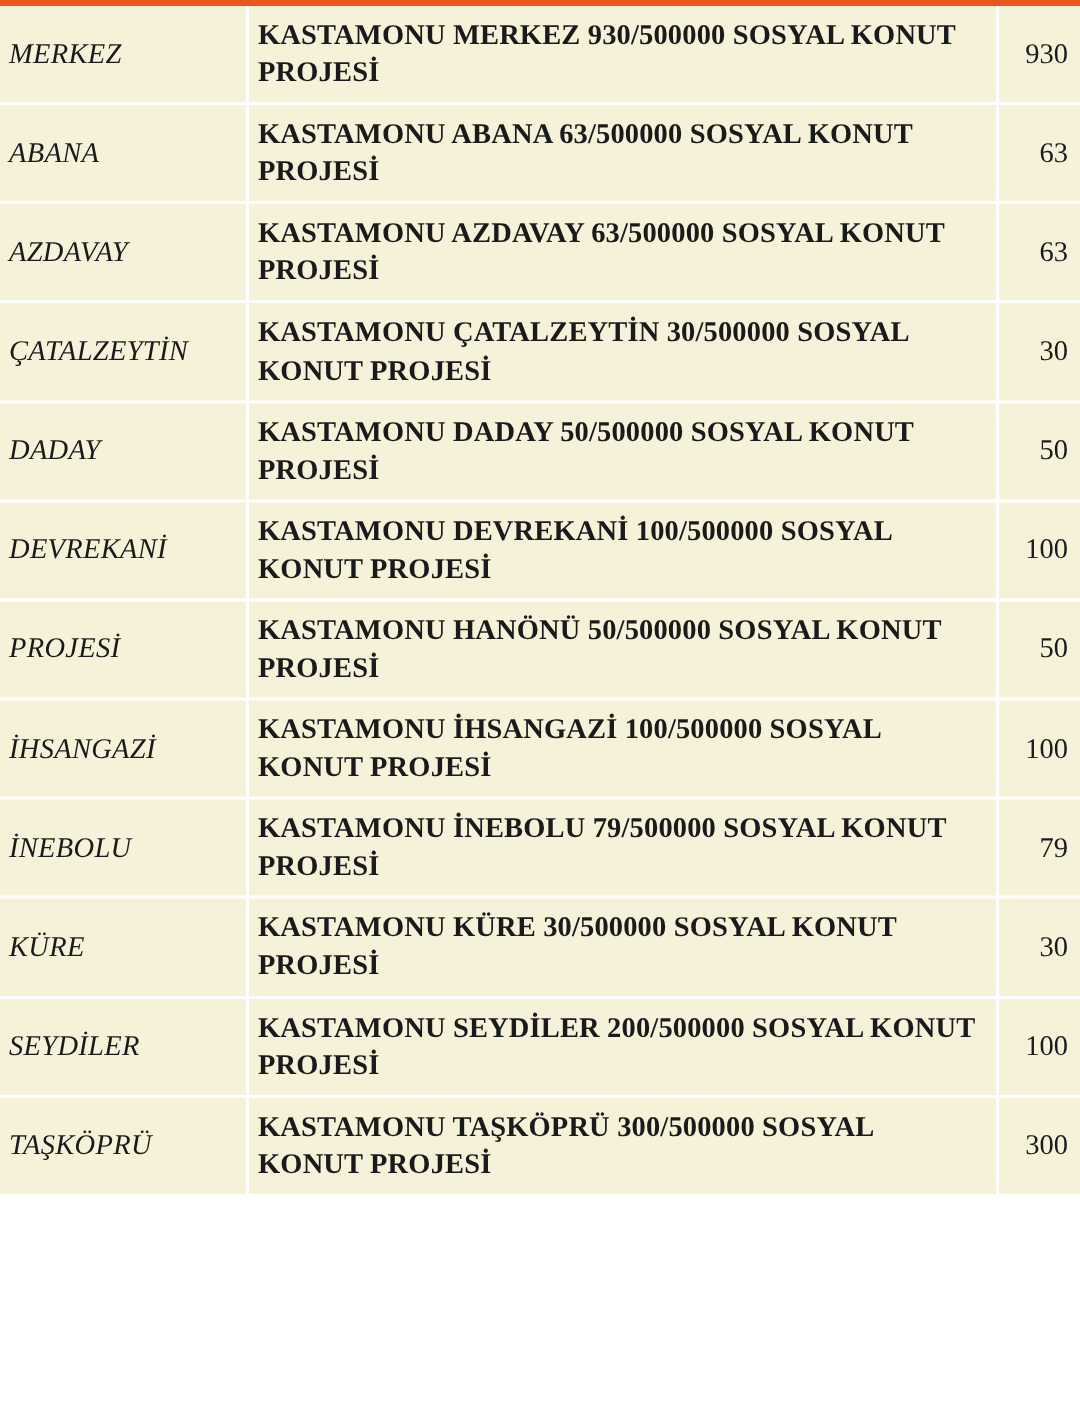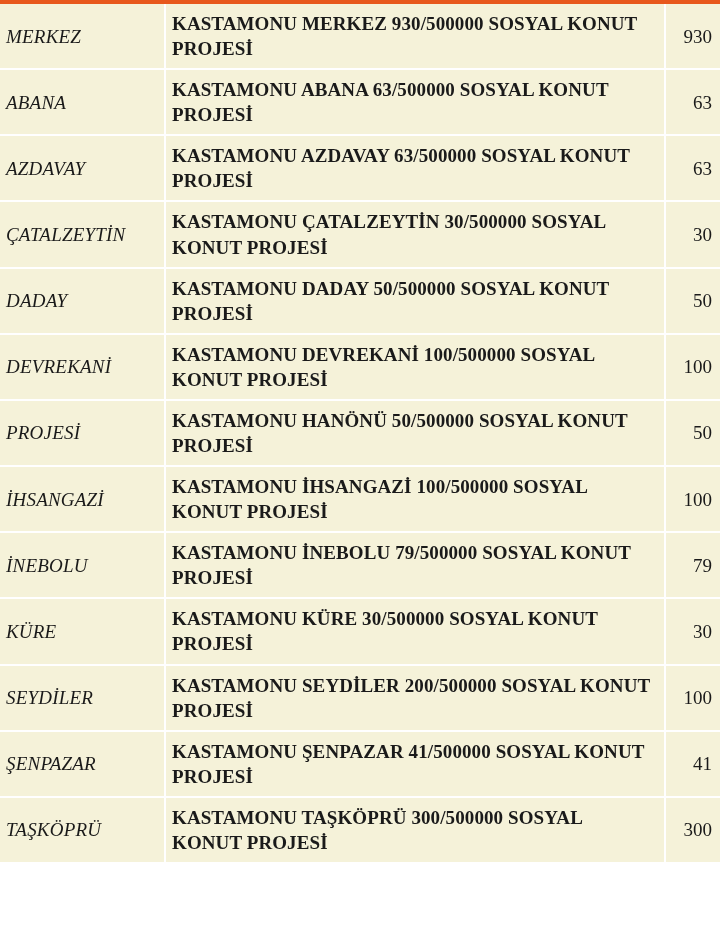--- a/index.html
+++ b/index.html
@@ -116,23 +116,18 @@
         <td class="ilce">KÜRE</td>
         <td class="proje">KASTAMONU KÜRE 30/500000 SOSYAL KONUT PROJESİ</td>
         <td class="adet">30</td>
       </tr>
       <tr>
         <td class="ilce">SEYDİLER</td>
         <td class="proje">KASTAMONU SEYDİLER 200/500000 SOSYAL KONUT PROJESİ</td>
         <td class="adet">100</td>
       </tr>
       <tr>
-        <td class="ilce">ŞENPAZAR</td>
-        <td class="proje">KASTAMONU ŞENPAZAR 41/500000 SOSYAL KONUT PROJESİ</td>
-        <td class="adet">41</td>
-      </tr>
-      <tr>
         <td class="ilce">TAŞKÖPRÜ</td>
         <td class="proje">KASTAMONU TAŞKÖPRÜ 300/500000 SOSYAL KONUT PROJESİ</td>
         <td class="adet">300</td>
       </tr>
     </tbody>
 </table>
 
 </body></html>

